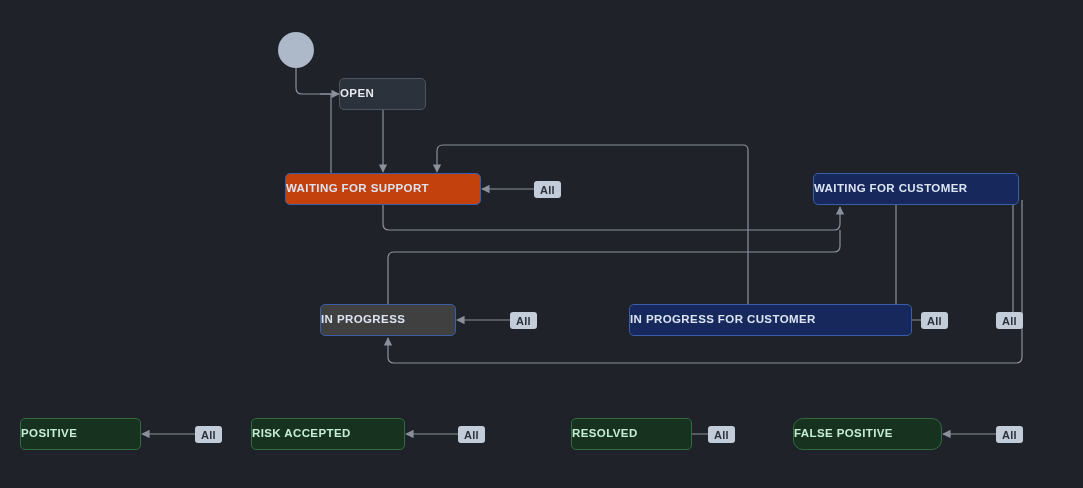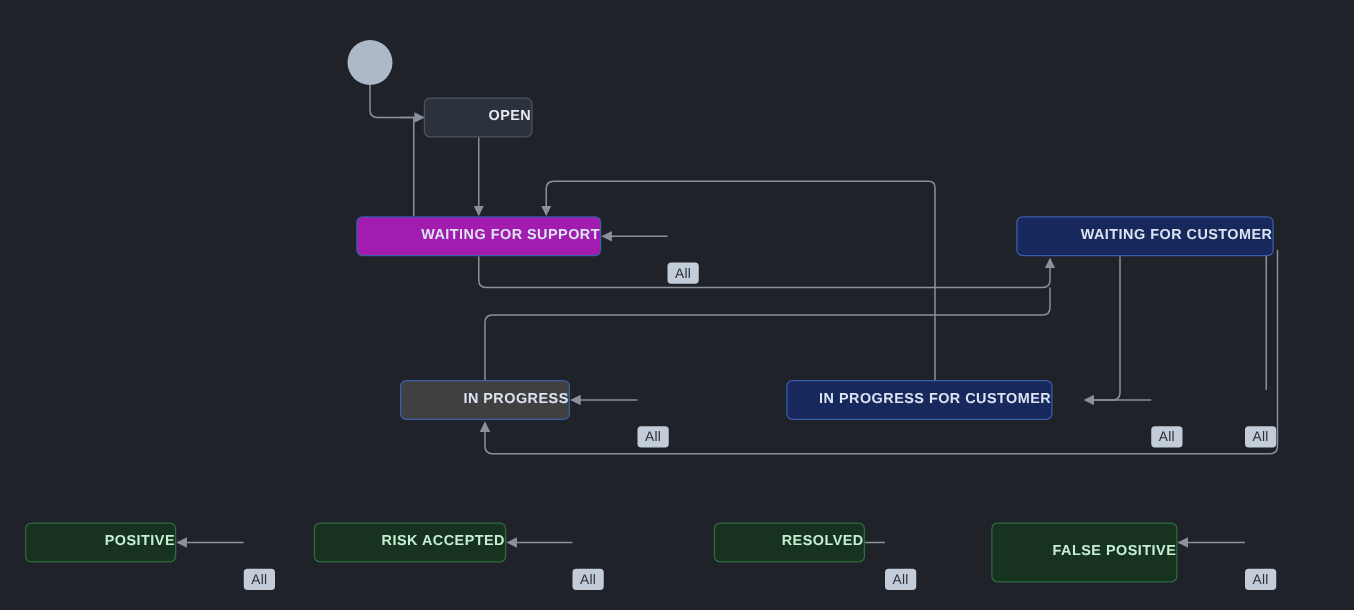--- a/index.html
+++ b/index.html
@@ -27,21 +27,21 @@
     left: 0; top: 0;
     width: 1083px;
     height: 488px;
     pointer-events: none;
   }
   .node {
     position: absolute;
     box-sizing: border-box;
     display: flex;
     align-items: center;
-    justify-content: flex-end;
+    justify-content: flex-start;
     border-radius: 5px;
     border-width: 1px;
     border-style: solid;
     letter-spacing: 0.4px;
     font-weight: bold;
     font-size: 11.5px;
     white-space: nowrap;
     user-select: none;
   }
   .node-label {
@@ -57,25 +57,24 @@
     position: absolute;
     box-sizing: border-box;
     display: flex;
     align-items: center;
     justify-content: flex-start;
     height: 17px;
     border-radius: 3px;
     background: #c3ccd9;
     color: #2b3038;
     font-size: 11px;
-    font-weight: normal;
+    font-weight: bold;
     letter-spacing: 0.2px;
     padding: 0 6px;
     user-select: none;
-    margin-top: 29px;
   }
 </style>
 </head>
 <body style="background: rgb(31, 35, 41);">
 
 <div id="canvas" style="background: rgb(31, 35, 41);">
 
   <svg id="edge-layer" width="1083" height="488" viewBox="0 0 1083 488" xmlns="http://www.w3.org/2000/svg">
     <defs>
       <marker id="arrow" viewBox="0 0 10 10" refX="9" refY="5" markerWidth="7" markerHeight="7" orient="auto-start-reverse">
@@ -121,42 +120,42 @@
   </svg>
 
   <div class="node start-node" id="start-node" style="left: 278px; top: 32px; width: 36px; height: 36px; background: rgb(173, 184, 201);">
     <span class="node-label"></span>
   </div>
 
   <div id="nodes-container">
       <div class="node" style="left: 339px; top: 78px; width: 87px; height: 32px; background: rgb(44, 50, 60); border-color: rgb(76, 84, 95); color: rgb(230, 234, 240);">
         <span class="node-label">OPEN</span>
       </div>
-      <div class="node" style="left: 285px; top: 173px; width: 196px; height: 32px; background: #a21caf; border-color: rgb(58, 94, 168); color: rgb(220, 228, 242);">
+      <div class="node" style="left: 285px; top: 173px; width: 196px; height: 32px; background: #c2410c; border-color: rgb(58, 94, 168); color: rgb(220, 228, 242);">
         <span class="node-label">WAITING FOR SUPPORT</span>
       </div>
       <div class="node" style="left: 793px; top: 173px; width: 206px; height: 32px; background: rgb(23, 41, 92); border-color: rgb(58, 94, 168); color: rgb(220, 228, 242); margin-left: 20px;">
         <span class="node-label">WAITING FOR CUSTOMER</span>
       </div>
       <div class="node" style="left: 320px; top: 304px; width: 136px; height: 32px; background: #404040; border-color: rgb(58, 94, 168); color: rgb(220, 228, 242);">
         <span class="node-label">IN PROGRESS</span>
       </div>
-      <div class="node" style="left: 629px; top: 304px; width: 213px; height: 32px; background: rgb(23, 41, 92); border-color: rgb(58, 94, 168); color: rgb(220, 228, 242);">
+      <div class="node" style="left: 629px; top: 304px; width: 283px; height: 32px; background: rgb(23, 41, 92); border-color: rgb(58, 94, 168); color: rgb(220, 228, 242);">
         <span class="node-label">IN PROGRESS FOR CUSTOMER</span>
       </div>
       <div class="node" style="left: 20px; top: 418px; width: 121px; height: 32px; background: rgb(23, 50, 31); border-color: rgb(47, 107, 65); color: rgb(197, 239, 212);">
         <span class="node-label">POSITIVE</span>
       </div>
       <div class="node" style="left: 251px; top: 418px; width: 154px; height: 32px; background: rgb(23, 50, 31); border-color: rgb(47, 107, 65); color: rgb(197, 239, 212);">
         <span class="node-label">RISK ACCEPTED</span>
       </div>
       <div class="node" style="left: 533px; top: 418px; width: 121px; height: 32px; background: rgb(23, 50, 31); border-color: rgb(47, 107, 65); color: rgb(197, 239, 212); margin-left: 38px;">
         <span class="node-label">RESOLVED</span>
       </div>
-      <div class="node" style="left: 793px; top: 418px; width: 149px; height: 48px; background: rgb(23, 50, 31); border-color: rgb(47, 107, 65); color: rgb(197, 239, 212);">
+      <div class="node" style="left: 793px; top: 418px; width: 149px; height: 32px; background: rgb(23, 50, 31); border-color: rgb(47, 107, 65); color: rgb(197, 239, 212); border-radius: 10px;">
         <span class="node-label">FALSE POSITIVE</span>
       </div>
     </div>
 
   <div id="badges-container">
       <div class="badge" style="left: 534px; top: 181px;">
         <span>All</span>
       </div>
       <div class="badge" style="left: 510px; top: 312px;">
         <span>All</span>

